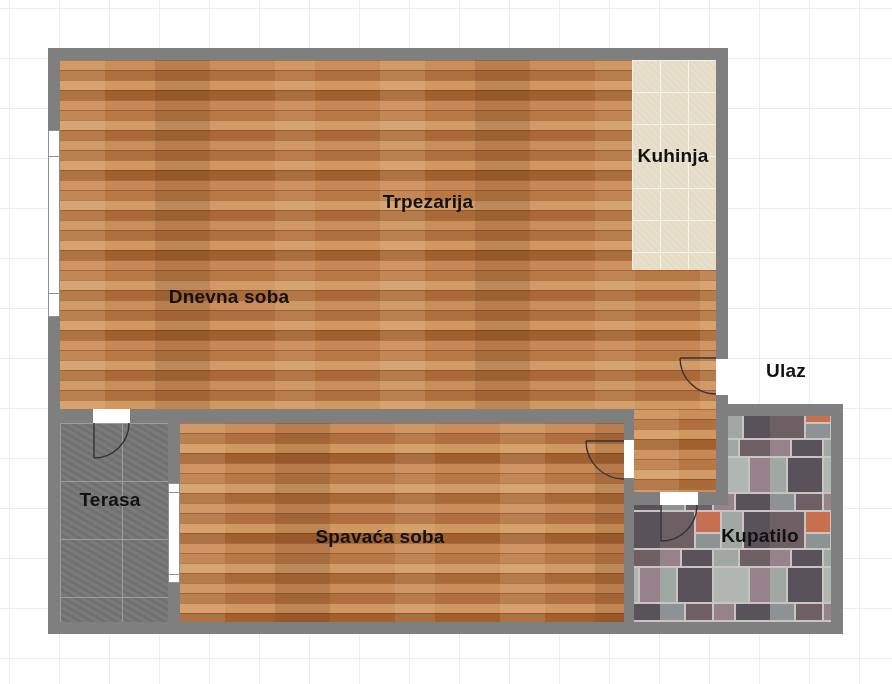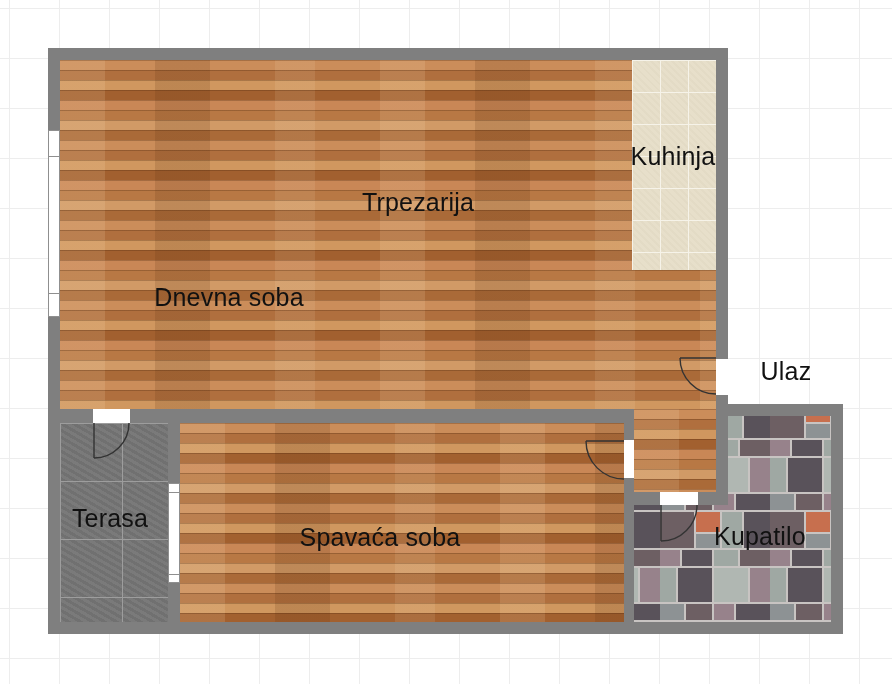--- a/index.html
+++ b/index.html
@@ -45,21 +45,21 @@
       repeating-linear-gradient(30deg, rgba(255,255,255,.04) 0 3px, rgba(0,0,0,.04) 3px 6px);
   }
   .window{
     position:absolute;background:#ffffff;
     border:1px solid #8f8f8f;box-sizing:border-box;
   }
   .window .pane{position:absolute;left:0;right:0;height:1px;background:#8f8f8f;}
   .room-label{
     position:absolute;
     transform:translate(-50%,-50%);
-    font-weight:normal;font-size:25px;color:#111111;
+    font-weight:bold;font-size:19px;color:#111111;
     white-space:nowrap;letter-spacing:.2px;
   }
   svg.overlay{position:absolute;left:0;top:0;pointer-events:none;}
 </style>
 </head>
 <body>
 
 <div id="canvas">
 
   <div class="wood" style="left:60px;top:60px;width:656px;height:349px;"></div>
@@ -120,20 +120,20 @@
   <div class="window" style="left:48px;top:130px;width:12px;height:187px;">
     <div class="pane" style="top:25px;"></div>
     <div class="pane" style="top:162px;"></div>
   </div>
   <div class="window" style="left:168px;top:483px;width:12px;height:100px;">
     <div class="pane" style="top:8px;"></div>
     <div class="pane" style="top:90px;"></div>
   </div>
 
   <div class="room-label" style="left:673px;top:156px;">Kuhinja</div>
-  <div class="room-label" style="left:418px;top:202px;">Trpezarija</div>
+  <div class="room-label" style="left:428px;top:202px;">Trpezarija</div>
   <div class="room-label" style="left:229px;top:297px;">Dnevna soba</div>
   <div class="room-label" style="left:786px;top:371px;">Ulaz</div>
-  <div class="room-label" style="left:110px;top:518px;">Terasa</div>
+  <div class="room-label" style="left:110px;top:500px;">Terasa</div>
   <div class="room-label" style="left:380px;top:537px;text-align:center;">Spavaća soba</div>
   <div class="room-label" style="left:760px;top:536px;">Kupatilo</div>
 
 </div>
 
 </body></html>

